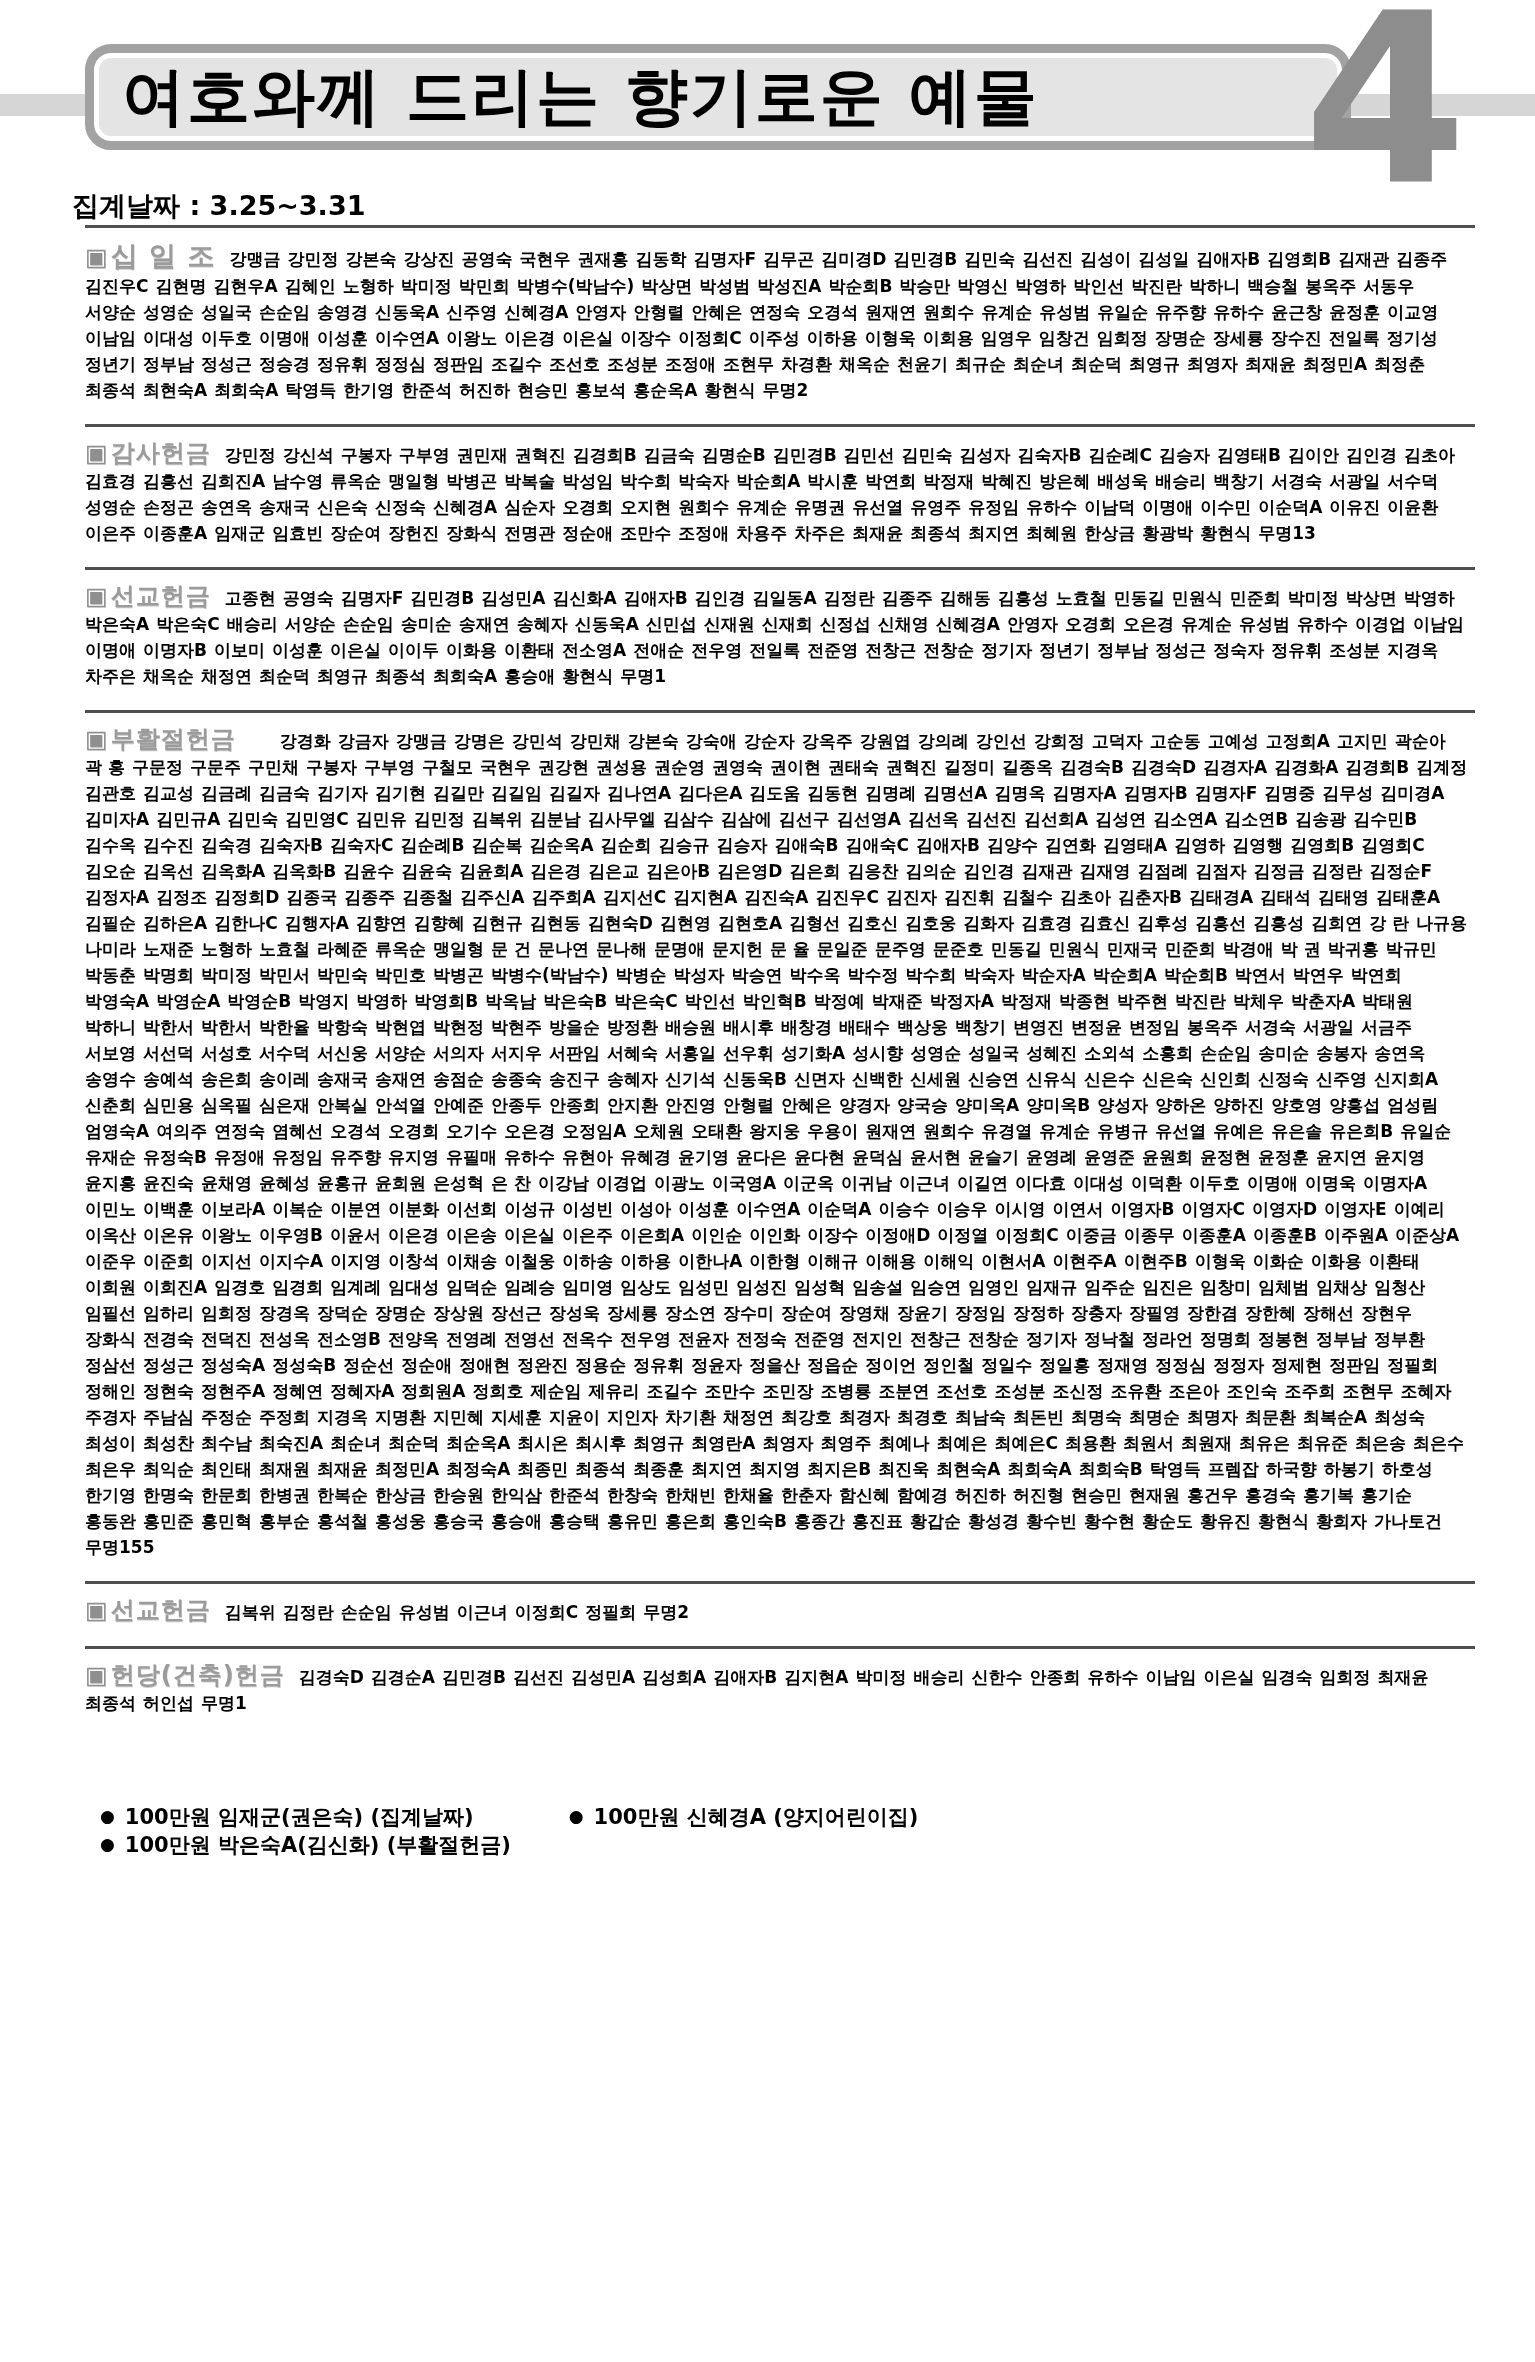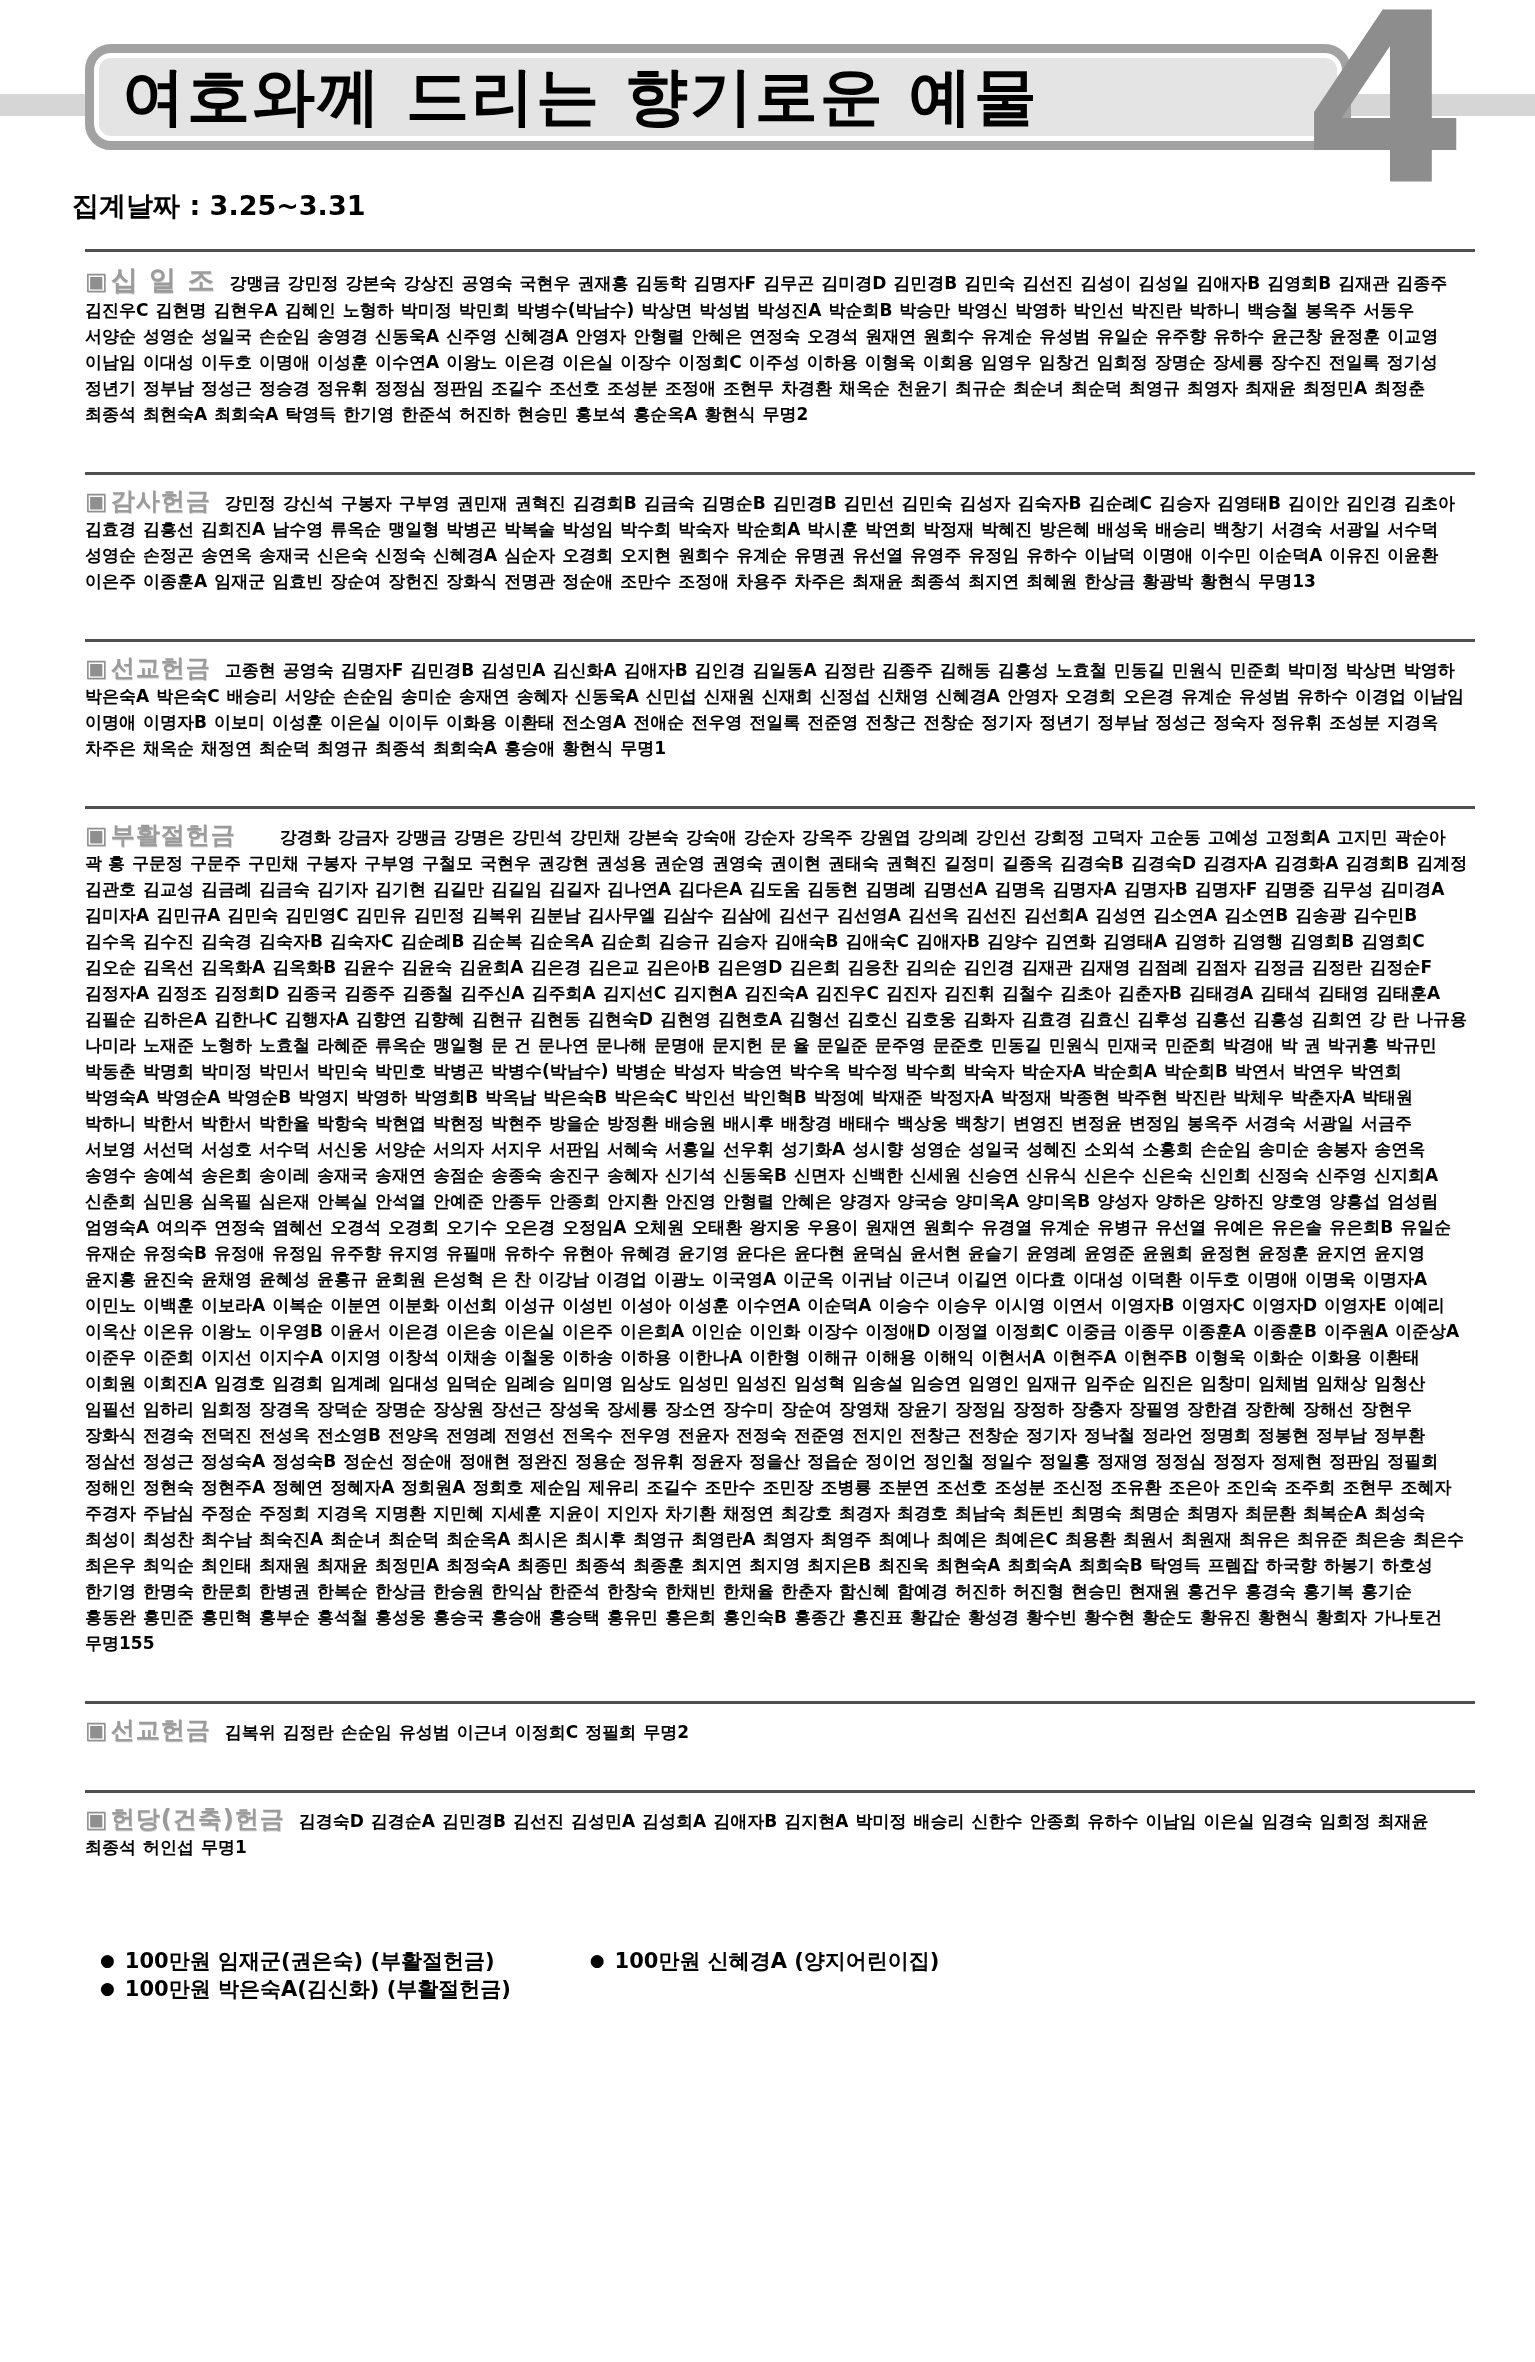--- a/index.html
+++ b/index.html
@@ -40,21 +40,21 @@
   .date-line{
     position:absolute;left:72px;top:188px;
     font-size:27px;font-weight:bold;color:#000;
   }
 
   
   .content{padding:0 60px 0 85px;}
   .section{
     border-top:3px solid #4f4f4f;
     padding-top:10px;
-    margin-top:44px;
+    margin-top:20px;
     font-size:0; 
   }
   .sec-head{
     display:inline;
     font-size:24px;font-weight:bold;
     color:#9b9b9b;
     letter-spacing:1px;
     margin-right:14px;
     text-shadow:0.5px 0.5px 0 #c9c9c9;
     white-space:nowrap;
@@ -108,19 +108,19 @@
     </div>
 
     <div class="section">
       <span class="sec-head"><span class="marker">▣</span><span>헌당(건축)헌금</span></span><span class="names"><span class="nm">김경숙D</span><span class="nm">김경순A</span><span class="nm">김민경B</span><span class="nm">김선진</span><span class="nm">김성민A</span><span class="nm">김성희A</span><span class="nm">김애자B</span><span class="nm">김지현A</span><span class="nm">박미정</span><span class="nm">배승리</span><span class="nm">신한수</span><span class="nm">안종희</span><span class="nm">유하수</span><span class="nm">이남임</span><span class="nm">이은실</span><span class="nm">임경숙</span><span class="nm">임희정</span><span class="nm">최재윤</span><span class="nm">최종석</span><span class="nm">허인섭</span><span class="nm">무명1</span></span>
     </div>
 
   </div>
 
   <div class="footnotes">
     <div class="fn-row">
-      <span class="fn-item"><span class="dot">●</span><span>100만원 임재군(권은숙) (부활절헌금)</span></span>
+      <span class="fn-item"><span class="dot">●</span><span>100만원 임재군(권은숙) (집계날짜)</span></span>
       <span class="fn-item"><span class="dot">●</span><span>100만원 신혜경A (양지어린이집)</span></span>
       <span class="fn-item"><span class="dot">●</span><span>100만원 박은숙A(김신화) (부활절헌금)</span></span>
     </div>
   </div>
 
 </div>
 
 </body></html>

